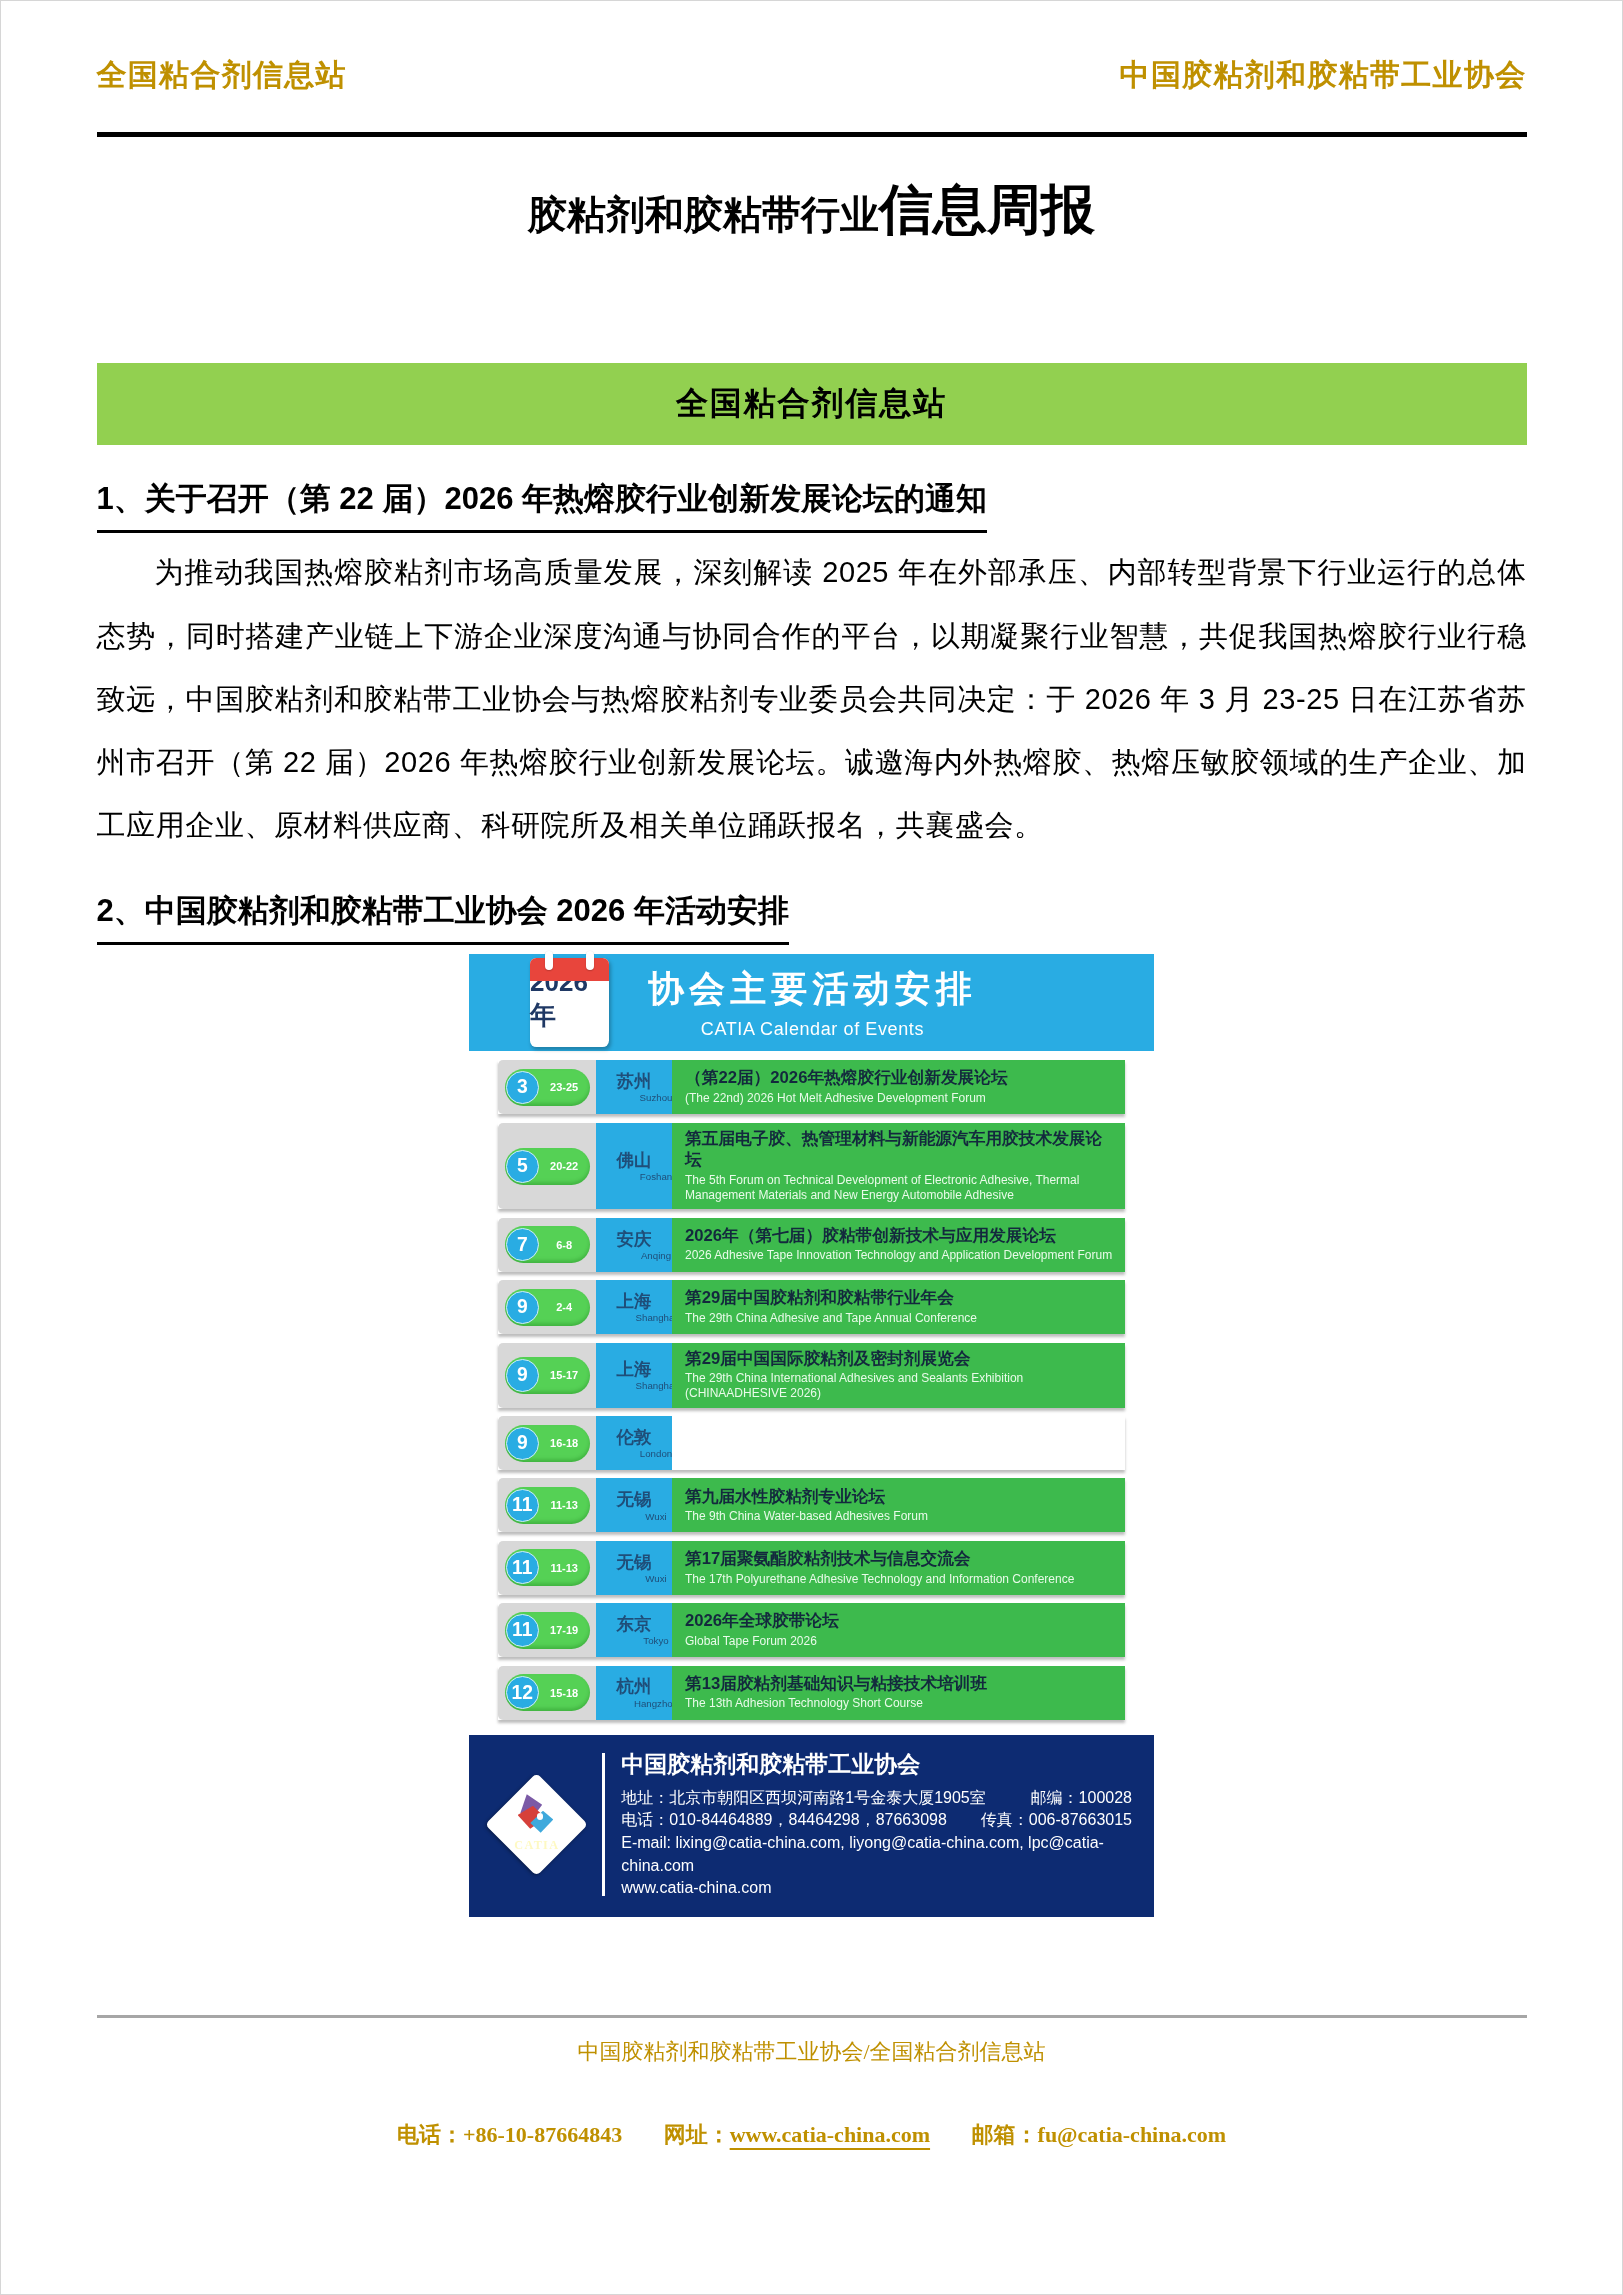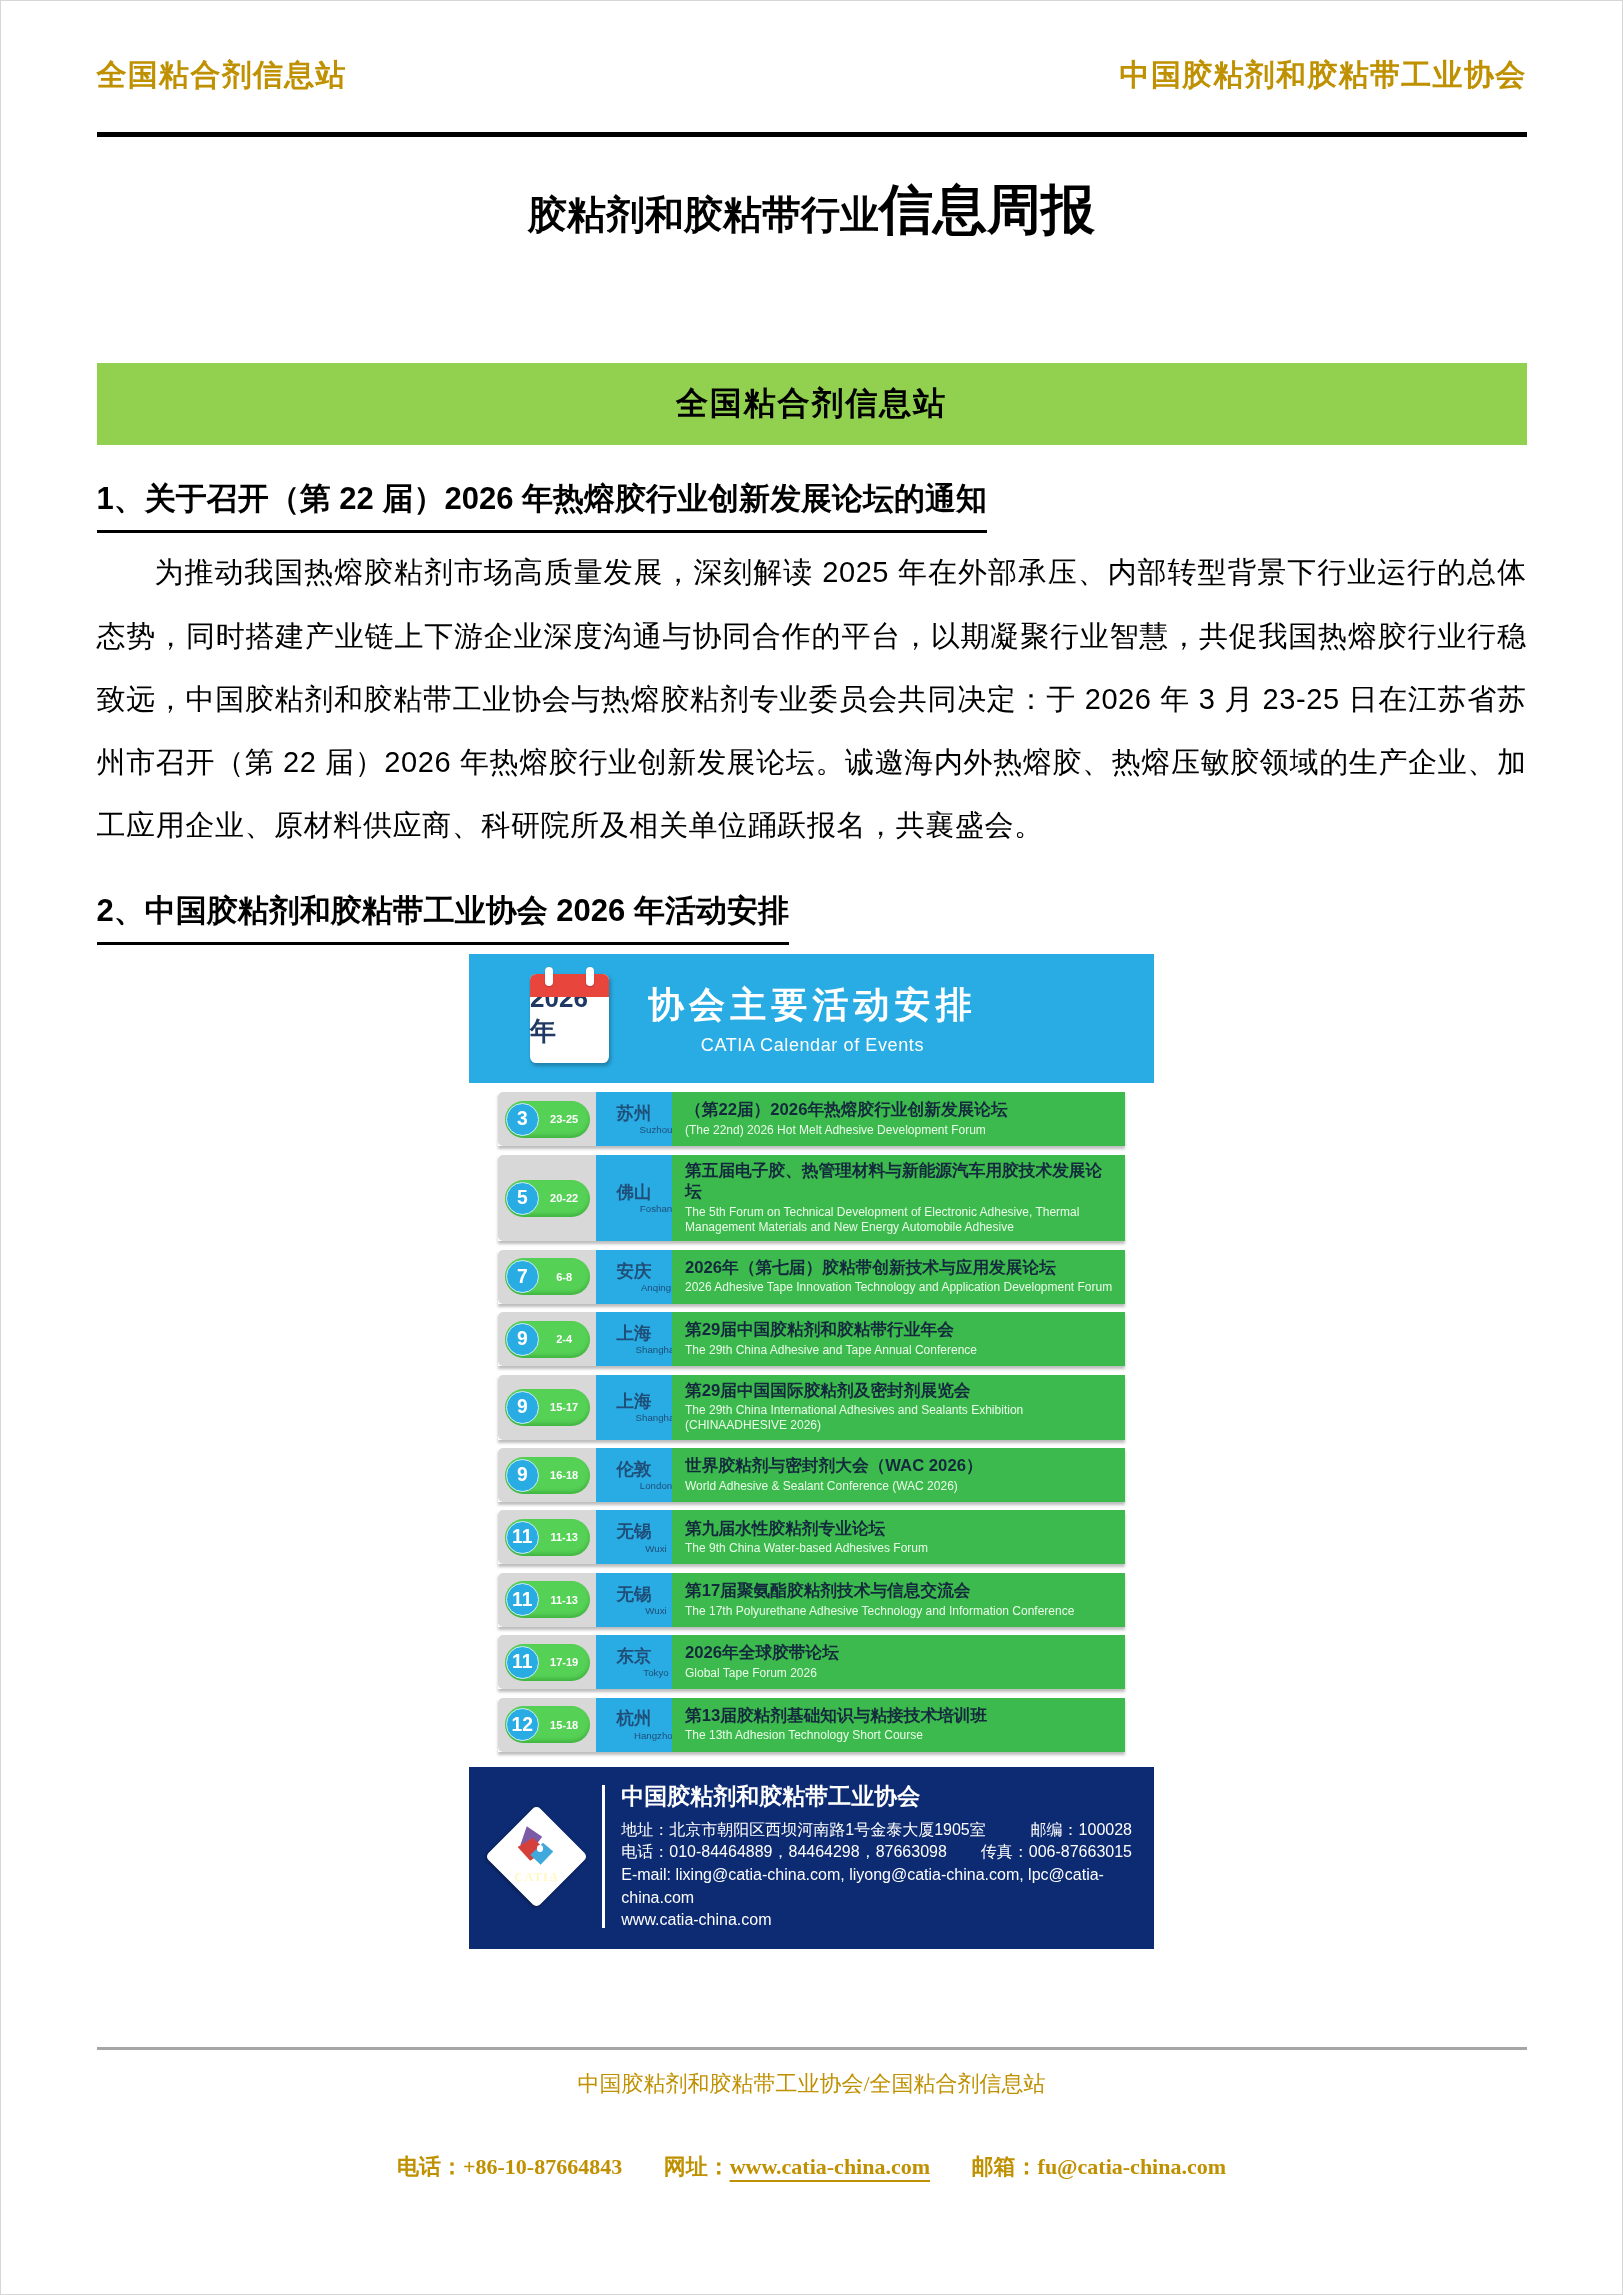--- a/index.html
+++ b/index.html
@@ -31,21 +31,21 @@
   .sec-heading{margin:33px 0 0 0;font-size:31px;font-weight:bold;color:#000;line-height:1.35;}
   .sec-heading .u{border-bottom:3.9px solid #000;padding-bottom:14px;}
   
   .body-para{
     margin:22px 0 0 0;font-size:29px;color:#000;line-height:2.18;
     text-align:justify;text-indent:2em;letter-spacing:0.6px;
   }
   
   .calendar{width:685px;margin:22px auto 0 auto;}
   .cal-header{
-    background:#29ACE3;height:129px;display:flex;align-items:center;
+    background:#29ACE3;height:97px;display:flex;align-items:center;
     padding:0 0 0 61px;box-sizing:border-box;gap:39px;
   }
   .cal-icon{
     position:relative;width:79px;height:89px;background:#ffffff;
     border-radius:6.4px;box-shadow:1.3px 2.6px 3.9px rgba(0,0,0,0.25);
     display:flex;align-items:flex-end;justify-content:center;
   }
   .cal-icon .red-top{
     position:absolute;top:0;left:0;right:0;height:23px;background:#E8453C;
     border-radius:6.4px 6.4px 0 0;
@@ -252,24 +252,20 @@
           <div class="ev-left">
             <div class="ev-pill">
               <div class="ev-month">9</div>
               <div class="ev-dates">16-18</div>
             </div>
           </div>
           <div class="ev-city">
             <div class="ev-city-cn">伦敦</div>
             <div class="ev-city-en">London</div>
           </div>
-          <div class="ev-main">
-            <div class="ev-title-cn">世界胶粘剂与密封剂大会（WAC 2026）</div>
-            <div class="ev-title-en">World Adhesive &amp; Sealant Conference (WAC 2026)</div>
-          </div>
         </div>
 
         <div class="ev-row">
           <div class="ev-left">
             <div class="ev-pill">
               <div class="ev-month">11</div>
               <div class="ev-dates">11-13</div>
             </div>
           </div>
           <div class="ev-city">

